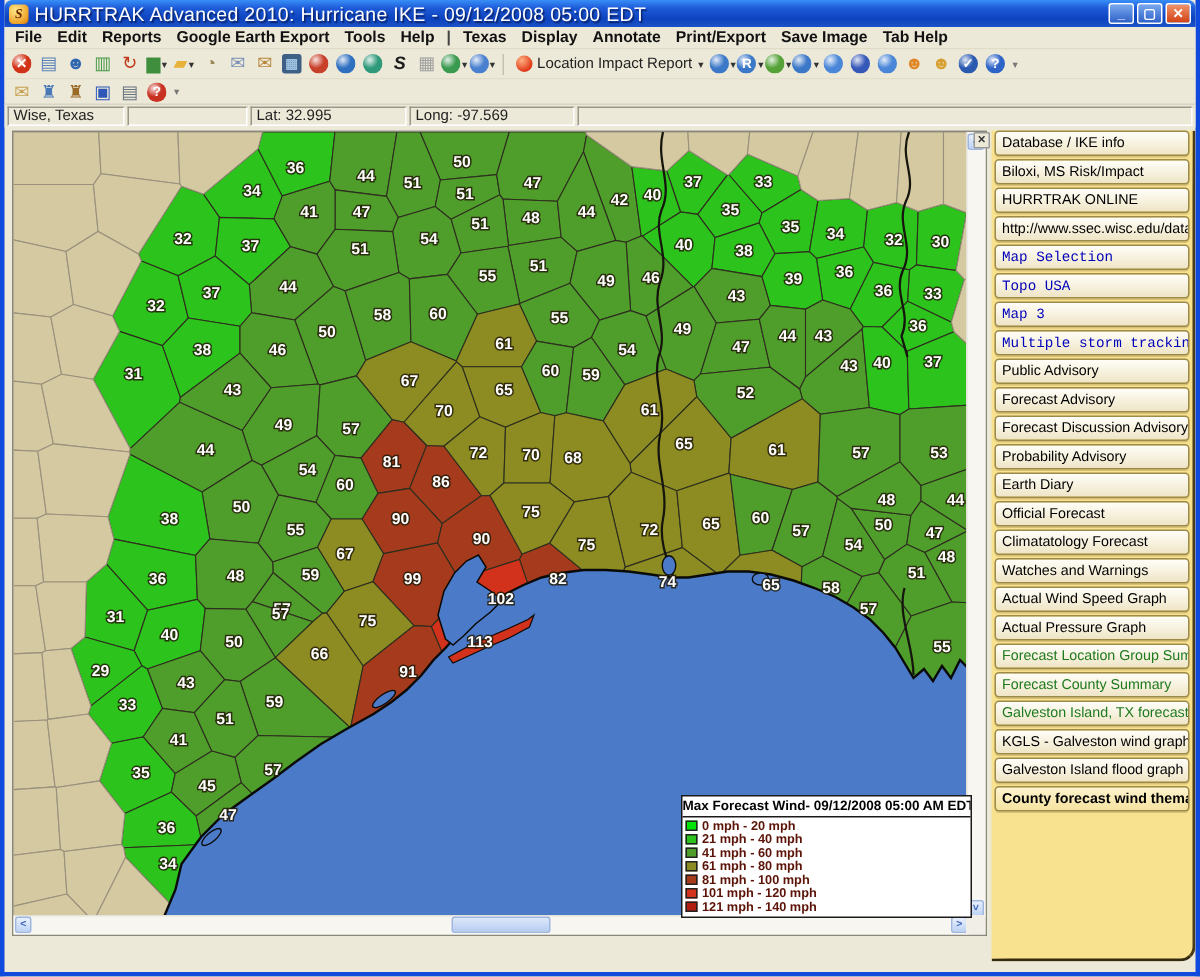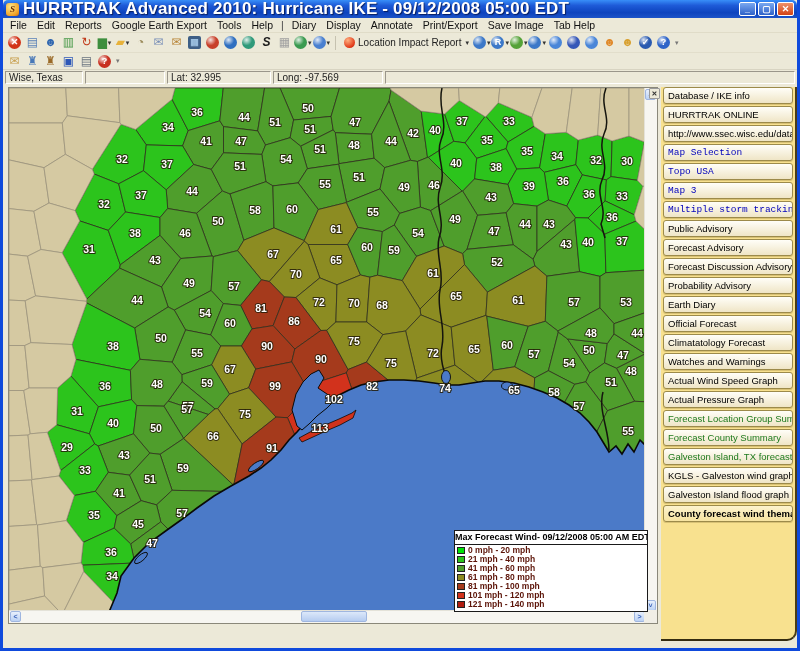--- a/index.html
+++ b/index.html
@@ -7,30 +7,30 @@
   .window { width:800px; height:651px; display:flex; flex-direction:column;
     border-left:3px solid #0F4ADC; border-right:3px solid #0F4ADC; border-bottom:3px solid #0F4ADC;
     background:#ECE9D8; }
   
   .titlebar { height:18px; flex:0 0 18px; display:flex; align-items:center; padding:0 3px;
     background:linear-gradient(180deg,#388EF8 0%,#1E5BD8 30%,#0D43BE 70%,#1C53C8 100%);
     border-radius:5px 5px 0 0; }
   .app-icon { width:13px; height:13px; border-radius:3px; margin-right:4px; flex:0 0 13px;
     background:radial-gradient(circle at 35% 30%, #FFE98A, #F0A228 70%, #C86A10);
     color:#6A2A00; font:italic bold 9px/13px "Liberation Serif",serif; text-align:center; }
-  .title-text { color:#fff; font-weight:bold; font-size:17px; letter-spacing:.2px;
+  .title-text { color:#fff; font-weight:normal; font-size:13px; letter-spacing:.2px;
     text-shadow:1px 1px 1px rgba(0,0,30,.6); flex:1; white-space:nowrap; overflow:hidden; }
   .wbtns { display:flex; gap:2px; }
   .wbtn { width:17px; height:14px; border-radius:2px; border:1px solid #fff;
     background:linear-gradient(#7AA8F0,#2F62C8); color:#fff; font:bold 9px/12px "Liberation Sans",sans-serif;
     text-align:center; }
   .wbtn.close { background:linear-gradient(#F0926A,#D24215); }
   
   .menubar { height:15px; flex:0 0 15px; display:flex; align-items:center; background:#ECE9D8;
-    border-bottom:1px solid #E0DCC8; padding-left:2px; }
+    border-bottom:1px solid #E0DCC8; padding-left:2px;font-weight:bold; }
   .menu-item { font-size:10.5px; color:#111; padding:0 5px; white-space:nowrap; }
   .menu-sep { color:#444; padding:0 3px; font-size:10.5px; }
   
   .toolbar { display:flex; align-items:center; background:#ECE9D8; padding-left:3px; }
   .tb1 { height:20px; flex:0 0 20px; border-bottom:1px solid #E2DECB; }
   .tb2 { height:17px; flex:0 0 17px; border-bottom:1px solid #D8D4C2; }
   .tbi { display:inline-flex; align-items:center; justify-content:center; height:17px; min-width:17px;
     margin-right:1px; border-radius:2px; position:relative; }
   .tbi .core { display:inline-block; }
   .core.circle { width:13px; height:13px; border-radius:50%; color:#fff; font:bold 9px/13px "Liberation Sans",sans-serif; text-align:center; }
@@ -97,21 +97,21 @@
   </div>
 
   <div class="menubar" id="menubar">
       <span class="menu-item">File</span>
       <span class="menu-item">Edit</span>
       <span class="menu-item">Reports</span>
       <span class="menu-item">Google Earth Export</span>
       <span class="menu-item">Tools</span>
       <span class="menu-item">Help</span>
       <span class="menu-sep">|</span>
-      <span class="menu-item">Diary</span>
+      <span class="menu-item">Texas</span>
       <span class="menu-item">Display</span>
       <span class="menu-item">Annotate</span>
       <span class="menu-item">Print/Export</span>
       <span class="menu-item">Save Image</span>
       <span class="menu-item">Tab Help</span>
     </div>
 
   <div class="toolbar tb1" id="toolbar1">
       <span class="tbi">
         <span class="core circle" style="background: radial-gradient(circle at 35% 30%, rgba(255, 255, 255, 0.85), rgba(255, 255, 255, 0) 45%), rgb(210, 51, 24); color: rgb(255, 255, 255);">✕</span>
@@ -602,20 +602,21 @@
               <span class="legend-label">121 mph - 140 mph</span>
             </div>
           </div>
       </div>
     </div>
 
     <div class="sidebar-col">
       <span class="panel-close">✕</span>
       <div class="sidebar" id="sidebar">
           <div class="sb-item">Database / IKE info</div>
+          <div class="sb-item">Biloxi, MS Risk/Impact</div>
           <div class="sb-item">HURRTRAK ONLINE</div>
           <div class="sb-item">http://www.ssec.wisc.edu/data/g8/lat</div>
           <div class="sb-item c-blue">Map Selection</div>
           <div class="sb-item c-blue">Topo USA</div>
           <div class="sb-item c-blue">Map 3</div>
           <div class="sb-item c-blue">Multiple storm tracking chart</div>
           <div class="sb-item">Public Advisory</div>
           <div class="sb-item">Forecast Advisory</div>
           <div class="sb-item">Forecast Discussion Advisory</div>
           <div class="sb-item">Probability Advisory</div>

